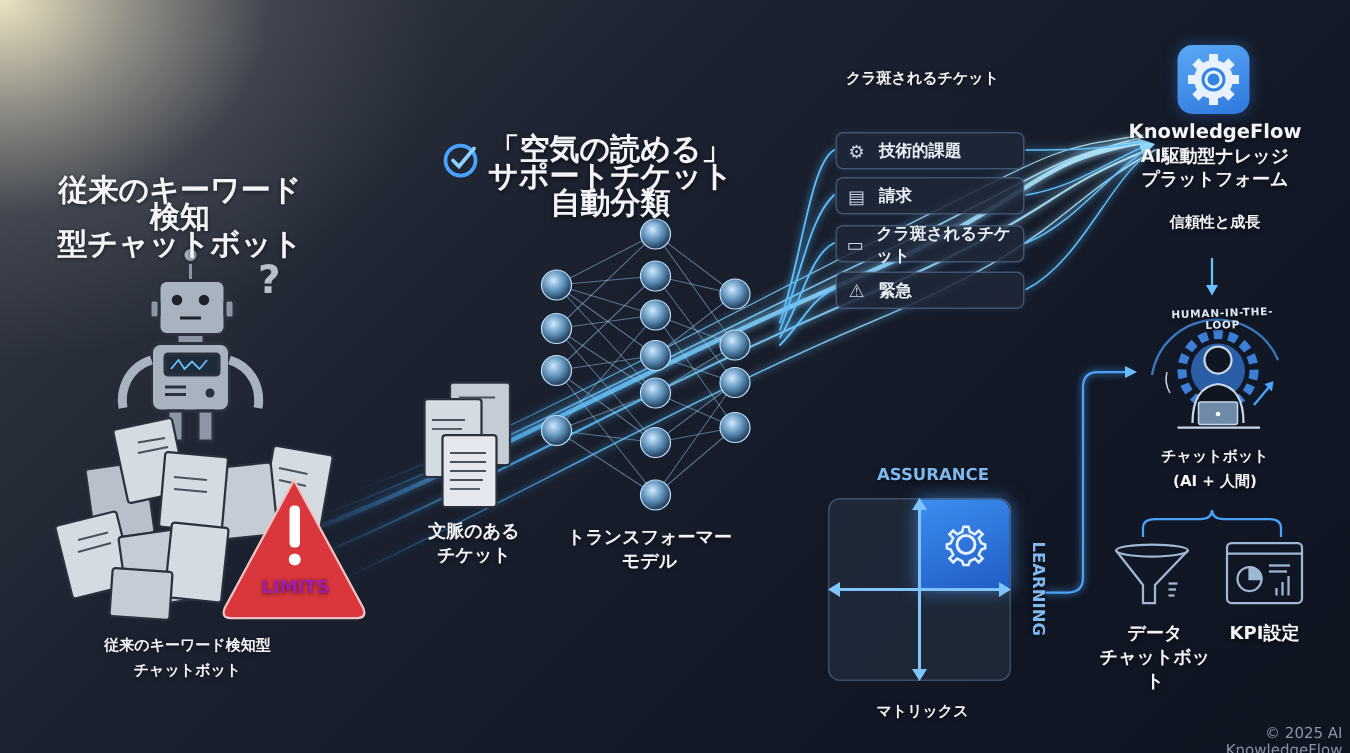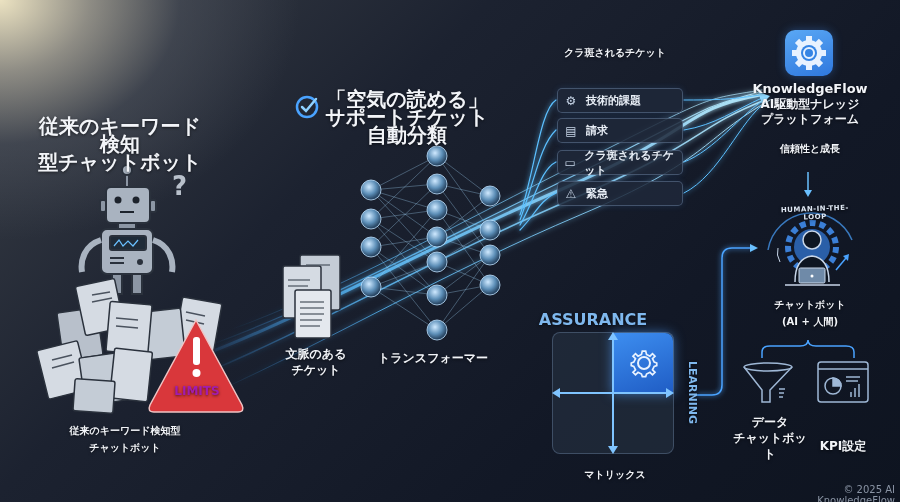--- a/index.html
+++ b/index.html
@@ -271,20 +271,21 @@
   <div>「空気の読める」</div>
   <div>サポートチケット自動分類</div>
 </div>
 
 <div class="abs txt t12" style="left:276px;top:346px;width:80px;">
   <div>文脈のある</div>
   <div>チケット</div>
 </div>
 <div class="abs txt t12" style="left:368px;top:350px;width:130px;">
   <div>トランスフォーマー</div>
+  <div>モデル</div>
 </div>
 
 <div class="abs txt t13" style="left:540px;top:44px;width:150px;">
   <div>クラ斑されるチケット</div>
 </div>
 
 <div class="cat" style="top:88px;">
   <span class="ic">⚙</span>
   <span>技術的課題</span>
 </div>
@@ -327,23 +328,23 @@
 
 <div class="abs txt" style="left:770px;top:205px;width:90px;font-size:7px;letter-spacing:0.5px;color:#dfe8f4;transform:rotate(-2deg);">HUMAN-IN-THE-LOOP</div>
 <div class="abs txt t13" style="left:745px;top:296px;width:130px;">
   <div>チャットボット</div>
   <div>(AI + 人間)</div>
 </div>
 <div class="abs txt t12" style="left:730px;top:414px;width:80px;text-align:center;">
   <div>データ</div>
   <div>チャットボット</div>
 </div>
-<div class="abs txt t12" style="left:808px;top:438px;width:70px;">KPI設定</div>
-
-<div class="abs txt" style="left:535px;top:310px;width:116px;font-size:16px;color:#7fb8ee;">ASSURANCE</div>
+<div class="abs txt t12" style="left:808px;top:414px;width:70px;">KPI設定</div>
+
+<div class="abs txt" style="left:564px;top:310px;width:116px;font-size:11px;color:#7fb8ee;">ASSURANCE</div>
 <div class="matrix">
   <div class="q1">
     <svg width="61" height="61" viewBox="0 0 61 61">
       <g transform="translate(32 30)" fill="none" stroke="#e8f2ff" stroke-width="2">
         <circle r="6"></circle>
         <path d="M -2 -14 L 2 -14 L 3 -10 L 7 -8 L 10 -11 L 13 -8 L 10 -5 L 12 -1 L 15 0 L 15 3 L 12 4 L 10 8 L 13 11 L 10 14 L 7 11 L 3 13 L 2 16 L -2 16 L -3 13 L -7 11 L -10 14 L -13 11 L -10 8 L -12 4 L -15 3 L -15 0 L -12 -1 L -10 -5 L -13 -8 L -10 -11 L -7 -8 L -3 -10 Z" transform="scale(0.85)"></path>
       </g>
     </svg>
   </div>
   <svg width="122" height="122" style="left:-1px;top:-1px;">

